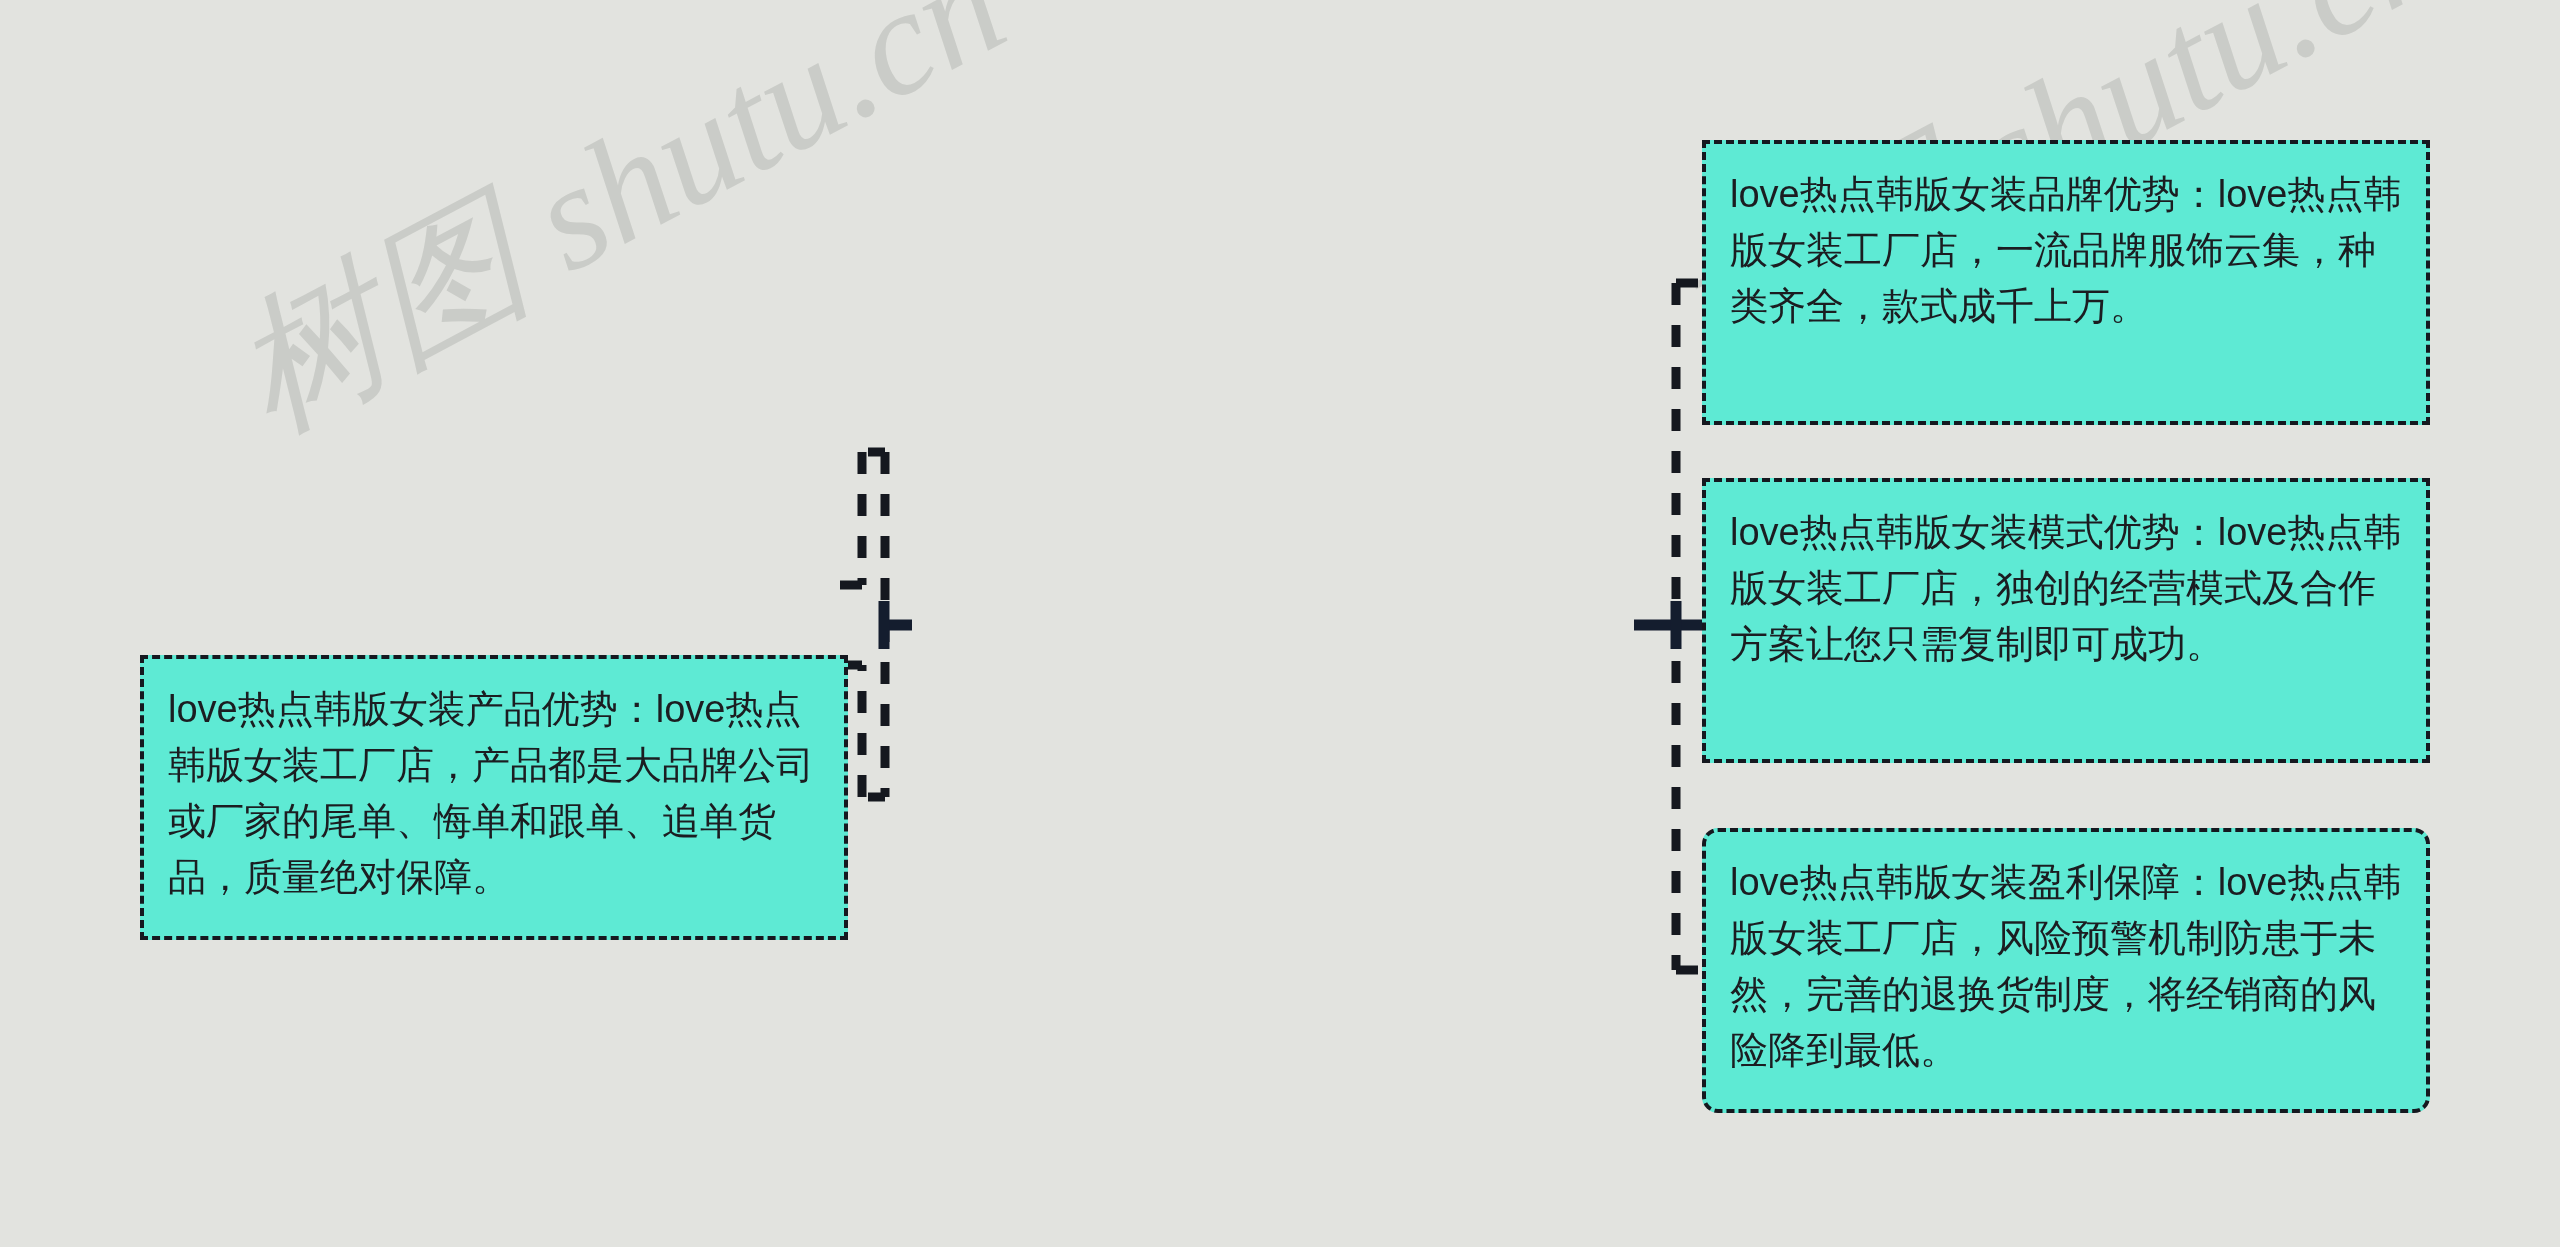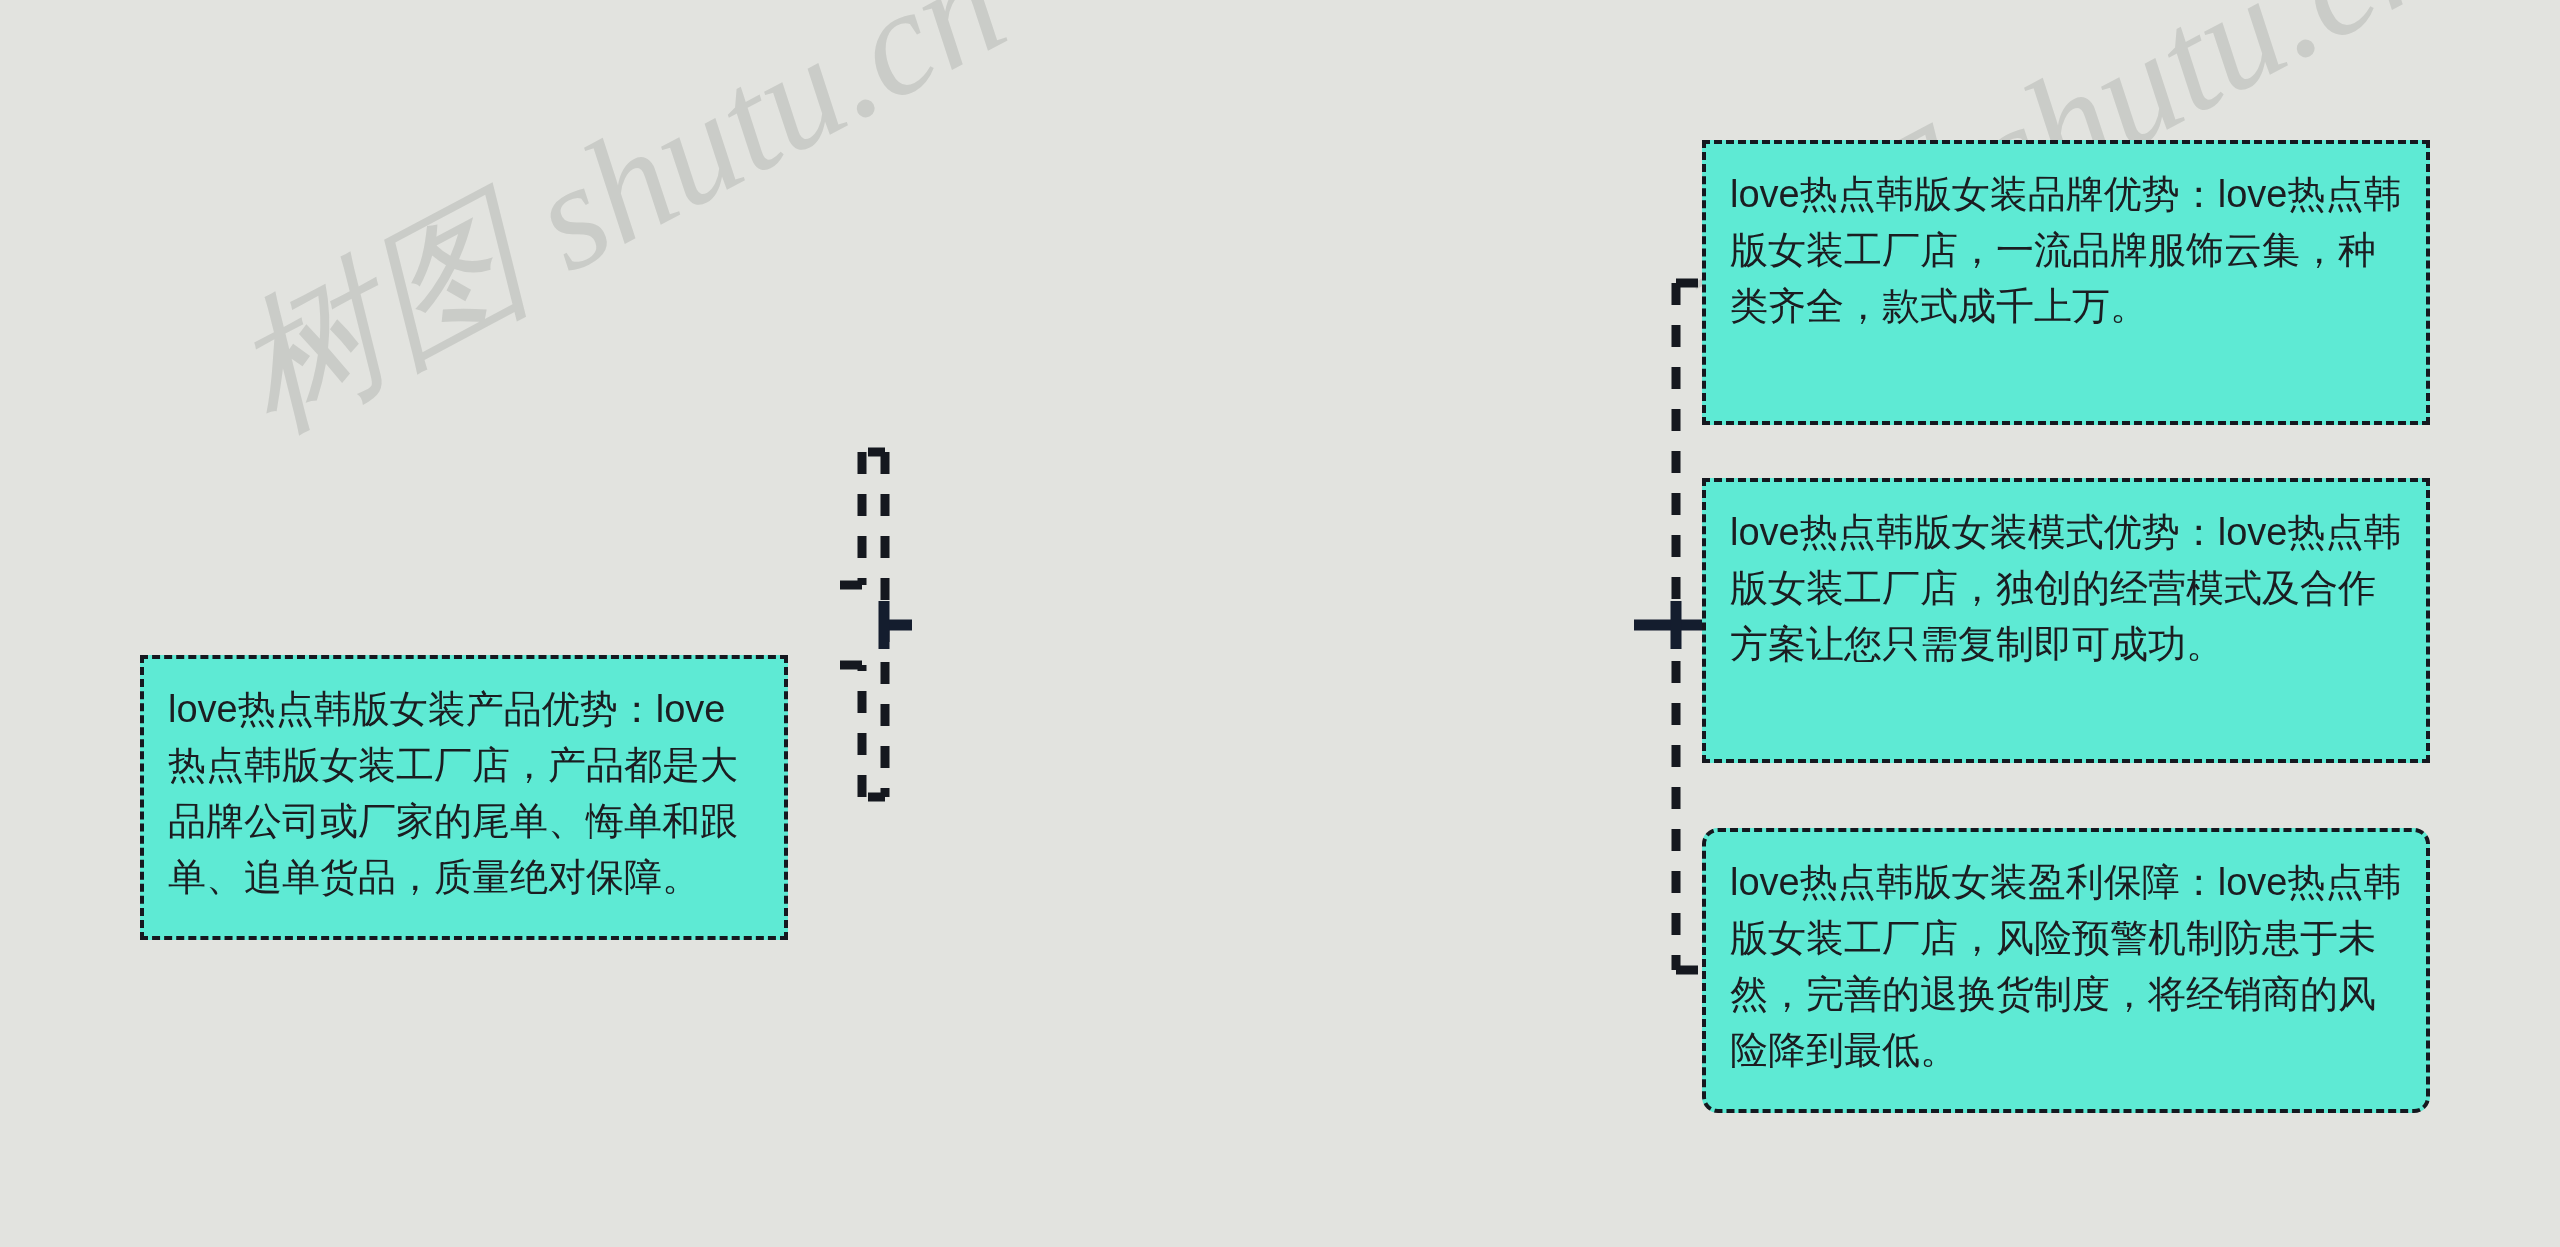--- a/index.html
+++ b/index.html
@@ -76,21 +76,21 @@
     color: #1b1d21;
     font-size: 38px;
     line-height: 56px;
     letter-spacing: 0px;
     padding: 22px 24px 0 24px;
     box-sizing: border-box;
     word-break: break-all;
   }
 
   #leaf-price   { left: 140px;  top: 310px;  width: 730px;  height: 285px; }
-  #leaf-product { left: 140px;  top: 655px;  width: 648px;  height: 285px; }
+  #leaf-product { left: 140px;  top: 655px;  width: 708px;  height: 285px; }
   #leaf-brand   { left: 1702px; top: 140px;  width: 728px;  height: 285px; }
   #leaf-mode    { left: 1702px; top: 478px;  width: 728px;  height: 285px; }
   #leaf-profit  { left: 1702px; top: 828px;  width: 728px;  height: 285px; border-radius: 16px; }
 
   
   #center-node {
     position: absolute;
     left: 903px;
     top: 512px;
     width: 740px;

